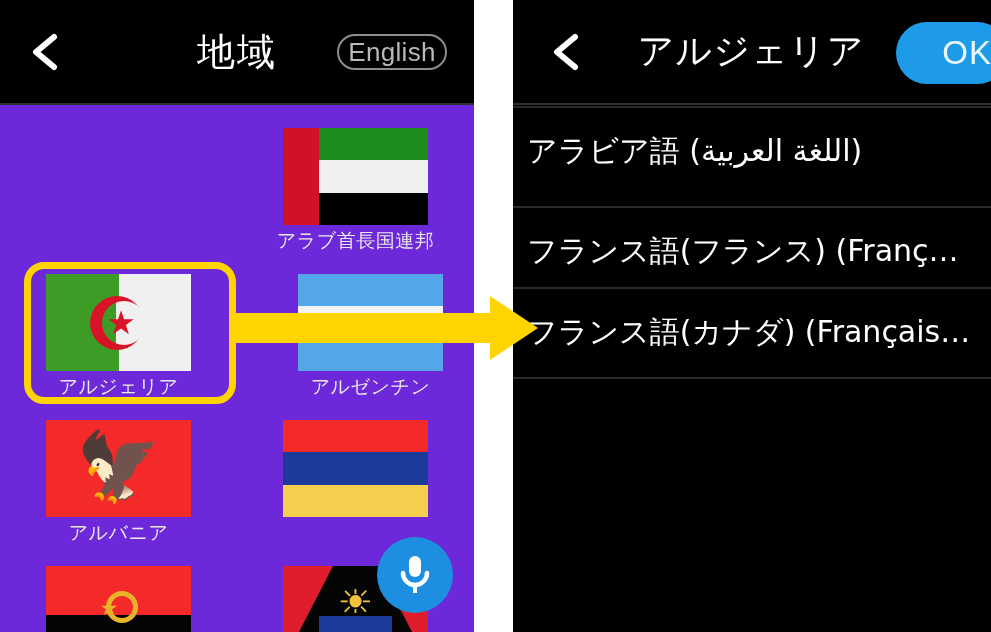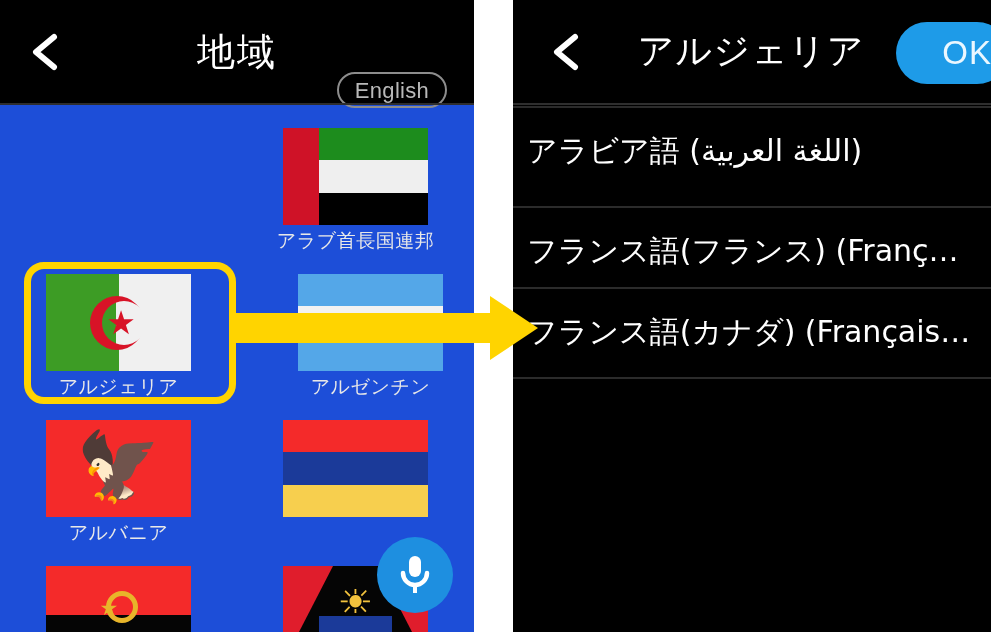--- a/index.html
+++ b/index.html
@@ -1,32 +1,32 @@
 <!DOCTYPE html>
 <html><head>
 <meta charset="utf-8">
 <style>
   html,body{margin:0;padding:0;background:#ffffff;}
   body{width:991px;height:632px;overflow:hidden;
        font-family:"Liberation Sans","DejaVu Sans",sans-serif;}
   #stage{position:relative;width:991px;height:632px;background:#ffffff;overflow:hidden;}
 
   
-  #left-panel{position:absolute;left:0;top:0;width:474px;height:632px;background:#1d4ed8;overflow:hidden;}
+  #left-panel{position:absolute;left:0;top:0;width:474px;height:632px;background:#6d28d9;overflow:hidden;}
   #left-header{position:absolute;left:0;top:0;width:474px;height:104px;background:#000;}
   #left-header-rule{position:absolute;left:0;top:103px;width:474px;height:2px;background:#2e2e2e;}
   #back-chevron-left{position:absolute;left:26px;top:31px;width:42px;height:42px;cursor:pointer;}
   #back-chevron-left svg{display:block;}
   #left-title{position:absolute;left:0;top:24px;width:474px;text-align:center;
               color:#fff;font-size:38px;line-height:56px;letter-spacing:2px;
               font-family:"DejaVu Sans","Liberation Sans",sans-serif;}
   #english-pill{position:absolute;left:337px;top:34px;width:110px;height:36px;
                 border:2px solid #8d8d8d;border-radius:18px;color:#b9b9b9;
-                font-size:22px;line-height:33px;text-align:center;letter-spacing:.3px;
-                box-sizing:border-box;cursor:pointer;background:transparent;margin-top:38px;}
+                font-size:26px;line-height:33px;text-align:center;letter-spacing:.3px;
+                box-sizing:border-box;cursor:pointer;background:transparent;}
 
   
   #flag-grid{position:absolute;left:0;top:106px;width:474px;height:526px;}
   .flag-cell{position:absolute;width:237px;height:145px;}
   .flag-box{position:absolute;left:46px;top:10px;width:145px;height:97px;
             background:#111;overflow:hidden;}
   .flag-caption{position:absolute;left:0;top:110px;width:237px;text-align:center;
                 color:#e8e8e8;font-size:19px;line-height:24px;letter-spacing:.5px;
                 font-family:"DejaVu Sans","Liberation Sans",sans-serif;white-space:nowrap;}
 

